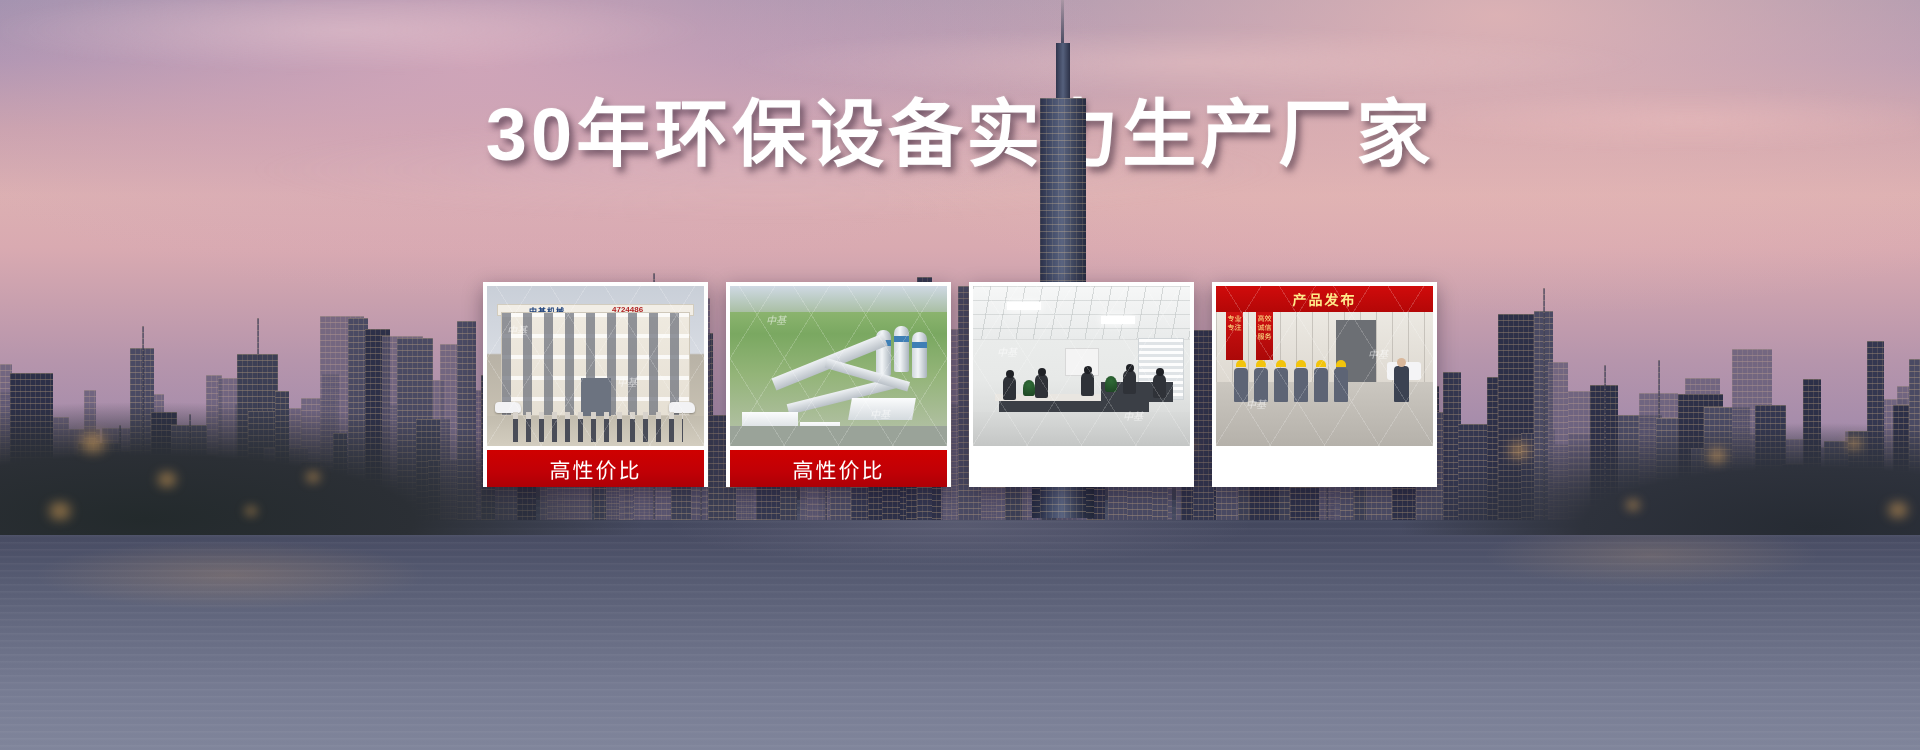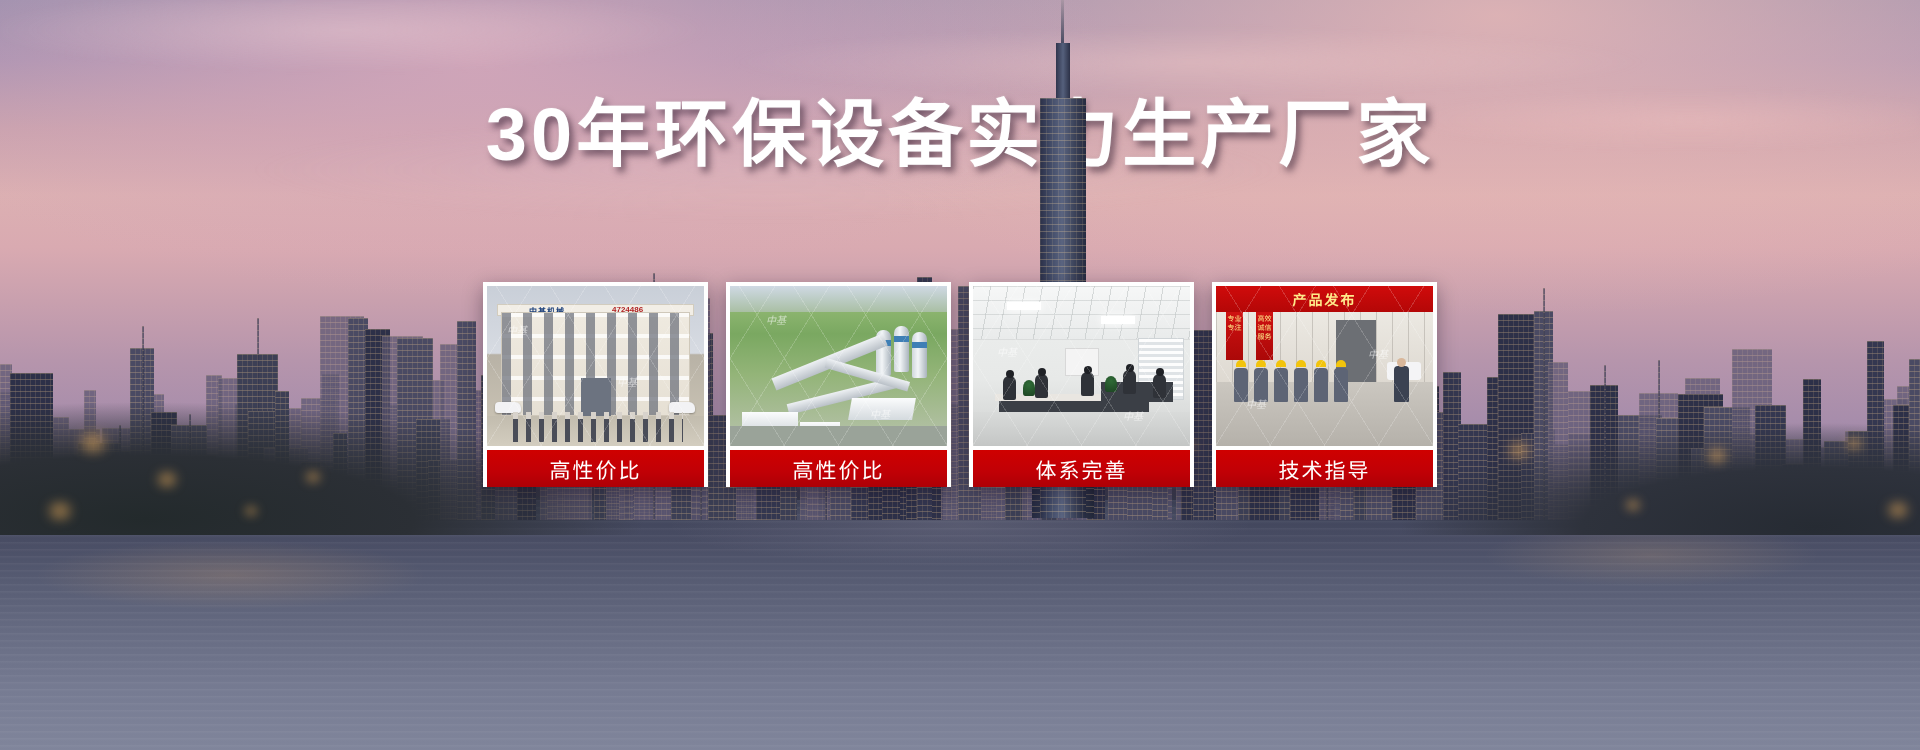--- a/index.html
+++ b/index.html
@@ -484,21 +484,20 @@
         <div class="per" style="left:108px;top:86px"></div>
         <div class="per" style="left:150px;top:84px"></div>
         <div class="per" style="left:180px;top:88px"></div>
         <div class="plant" style="left:50px;top:94px"></div>
         <div class="plant" style="left:132px;top:90px"></div>
         <div class="floor"></div>
         <div class="wm"></div>
         <span class="wmdot" style="left:24px;top:58px">中基</span>
         <span class="wmdot" style="left:150px;top:122px">中基</span>
       </div>
-      <div class="cap">体系完善</div>
     </div>
 
     <div class="card">
       <div class="photo p4">
         <div class="hall"></div>
         <div class="redbanner"></div>
         <div class="rbtxt">产品发布</div>
         <div class="vbanner" style="left:10px">
           <span>专业 专注</span>
         </div>
@@ -512,17 +511,16 @@
         <div class="worker" style="left:38px"></div>
         <div class="worker" style="left:58px"></div>
         <div class="worker" style="left:78px"></div>
         <div class="worker" style="left:98px"></div>
         <div class="worker" style="left:118px"></div>
         <div class="boss"></div>
         <div class="wm"></div>
         <span class="wmdot" style="left:30px;top:110px">中基</span>
         <span class="wmdot" style="left:152px;top:60px">中基</span>
       </div>
-      <div class="cap">技术指导</div>
     </div>
 
   </div>
 </div>
 
 </body></html>

